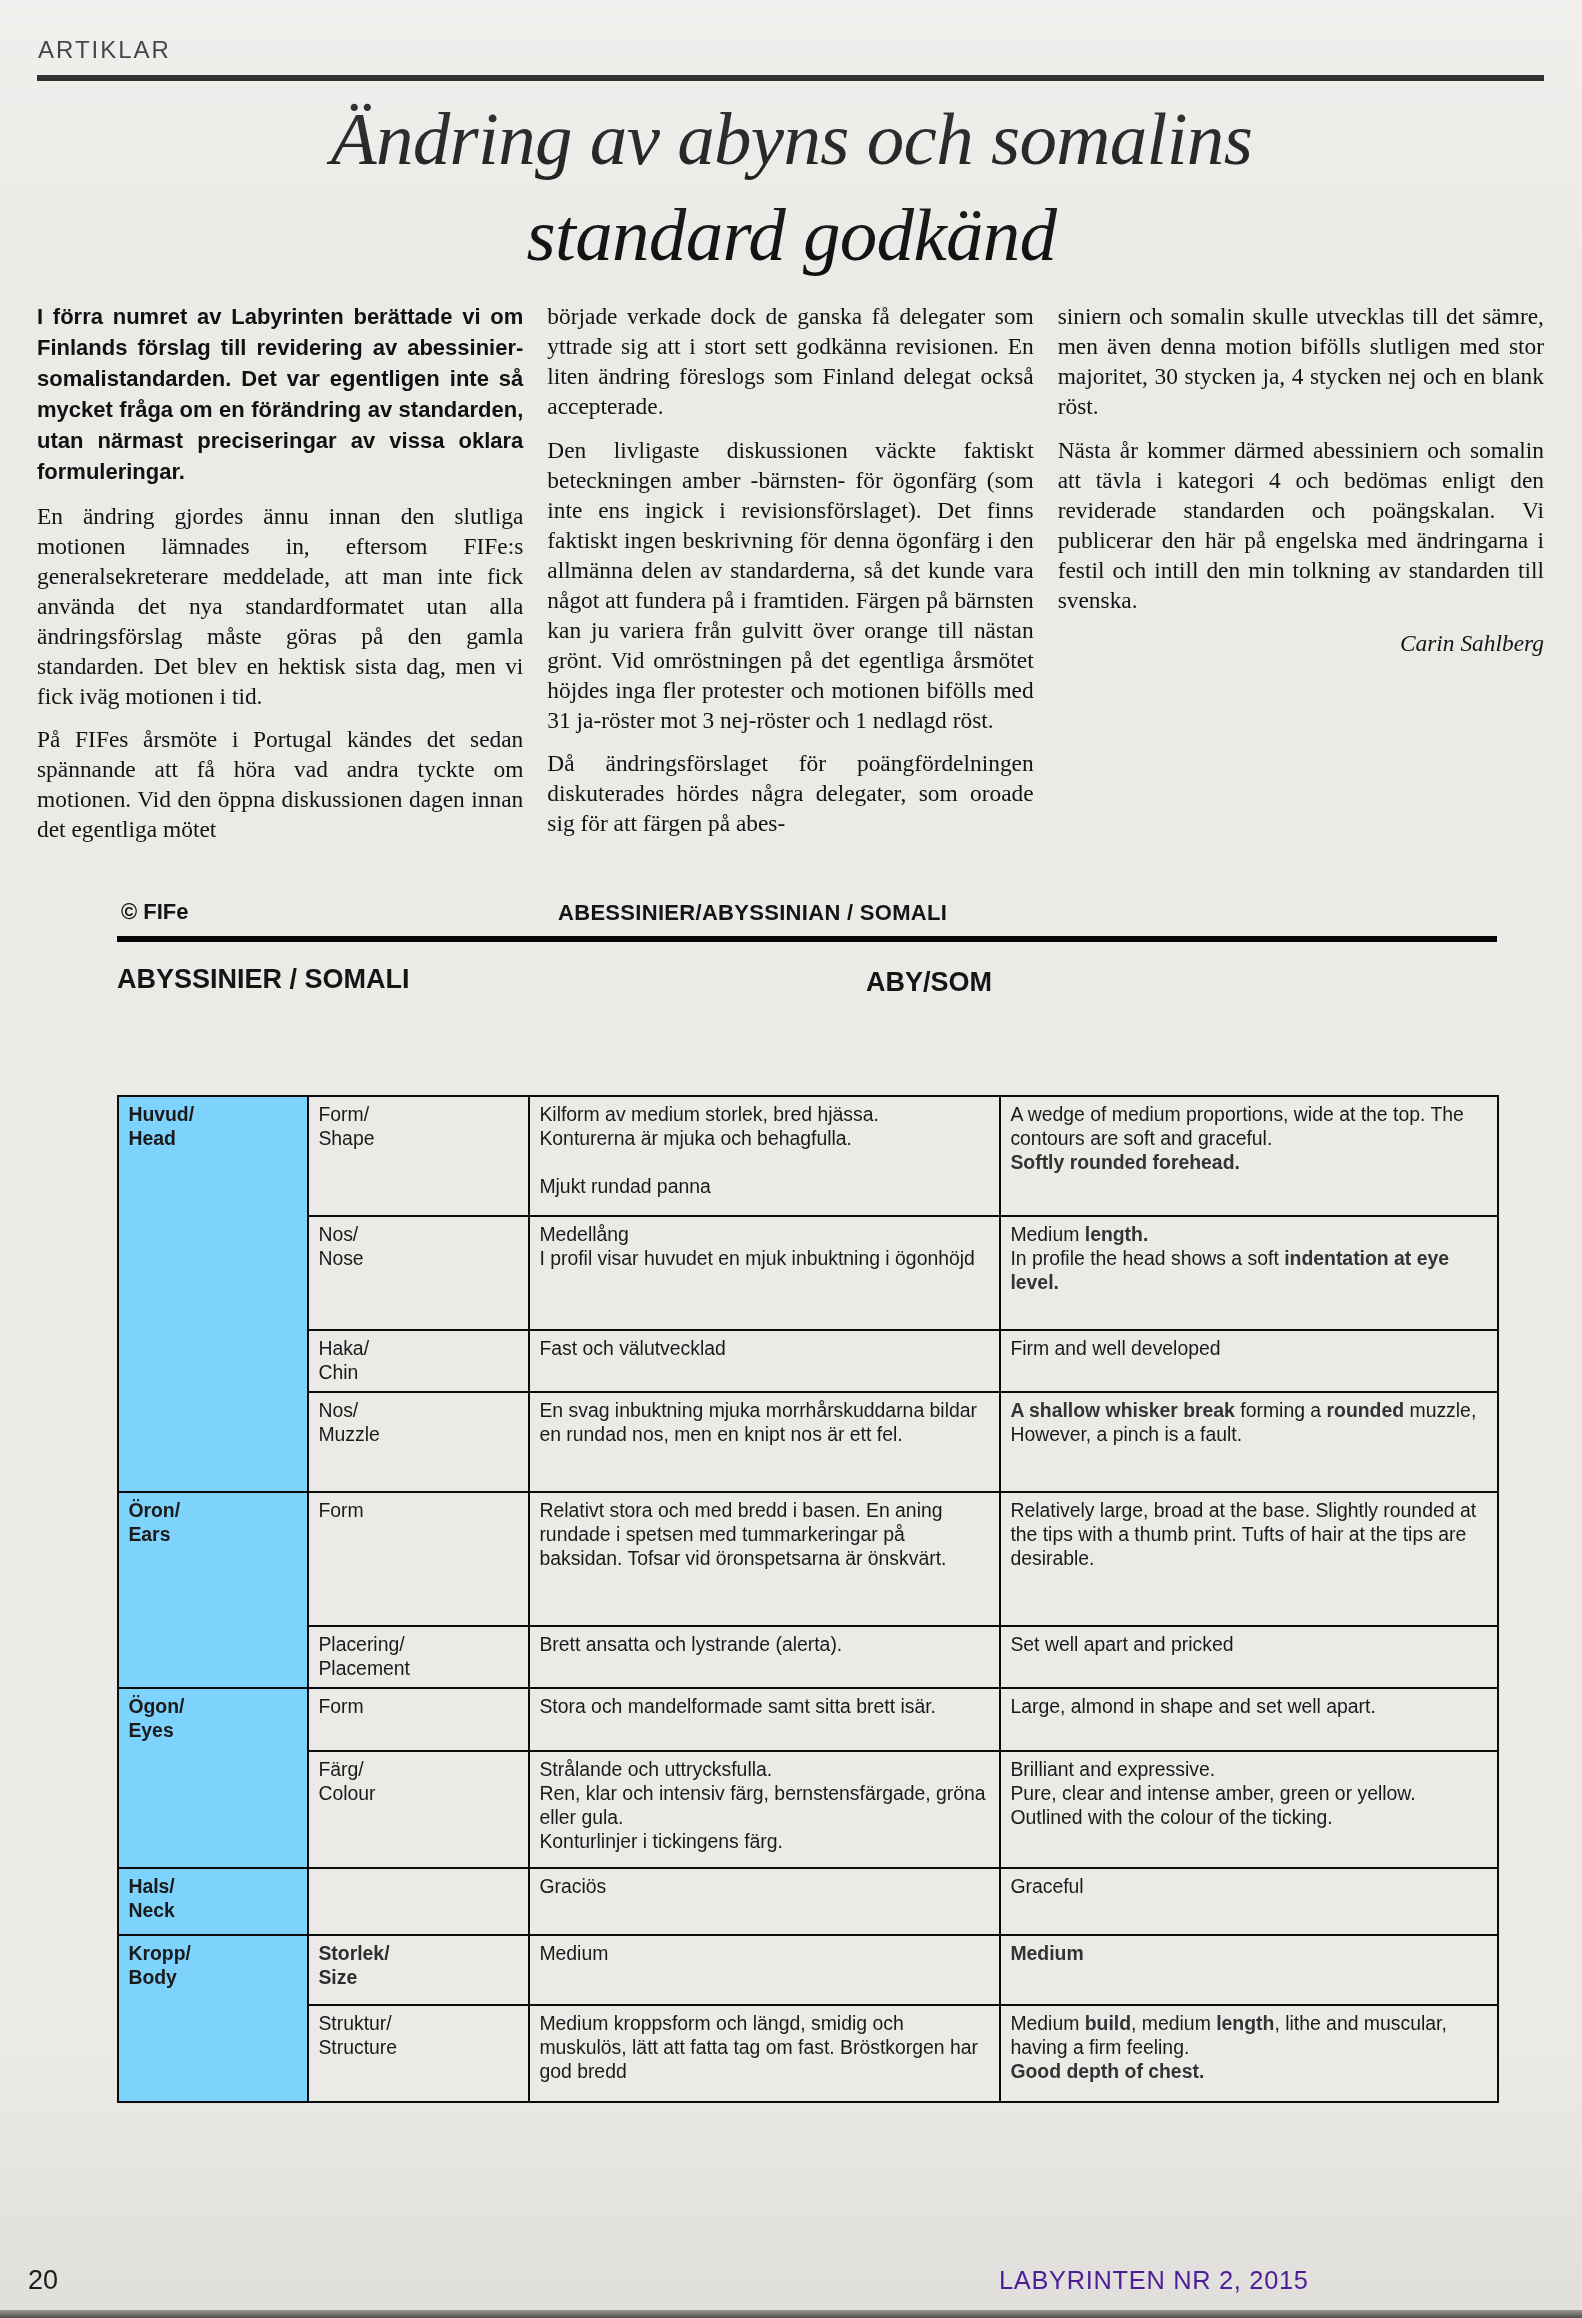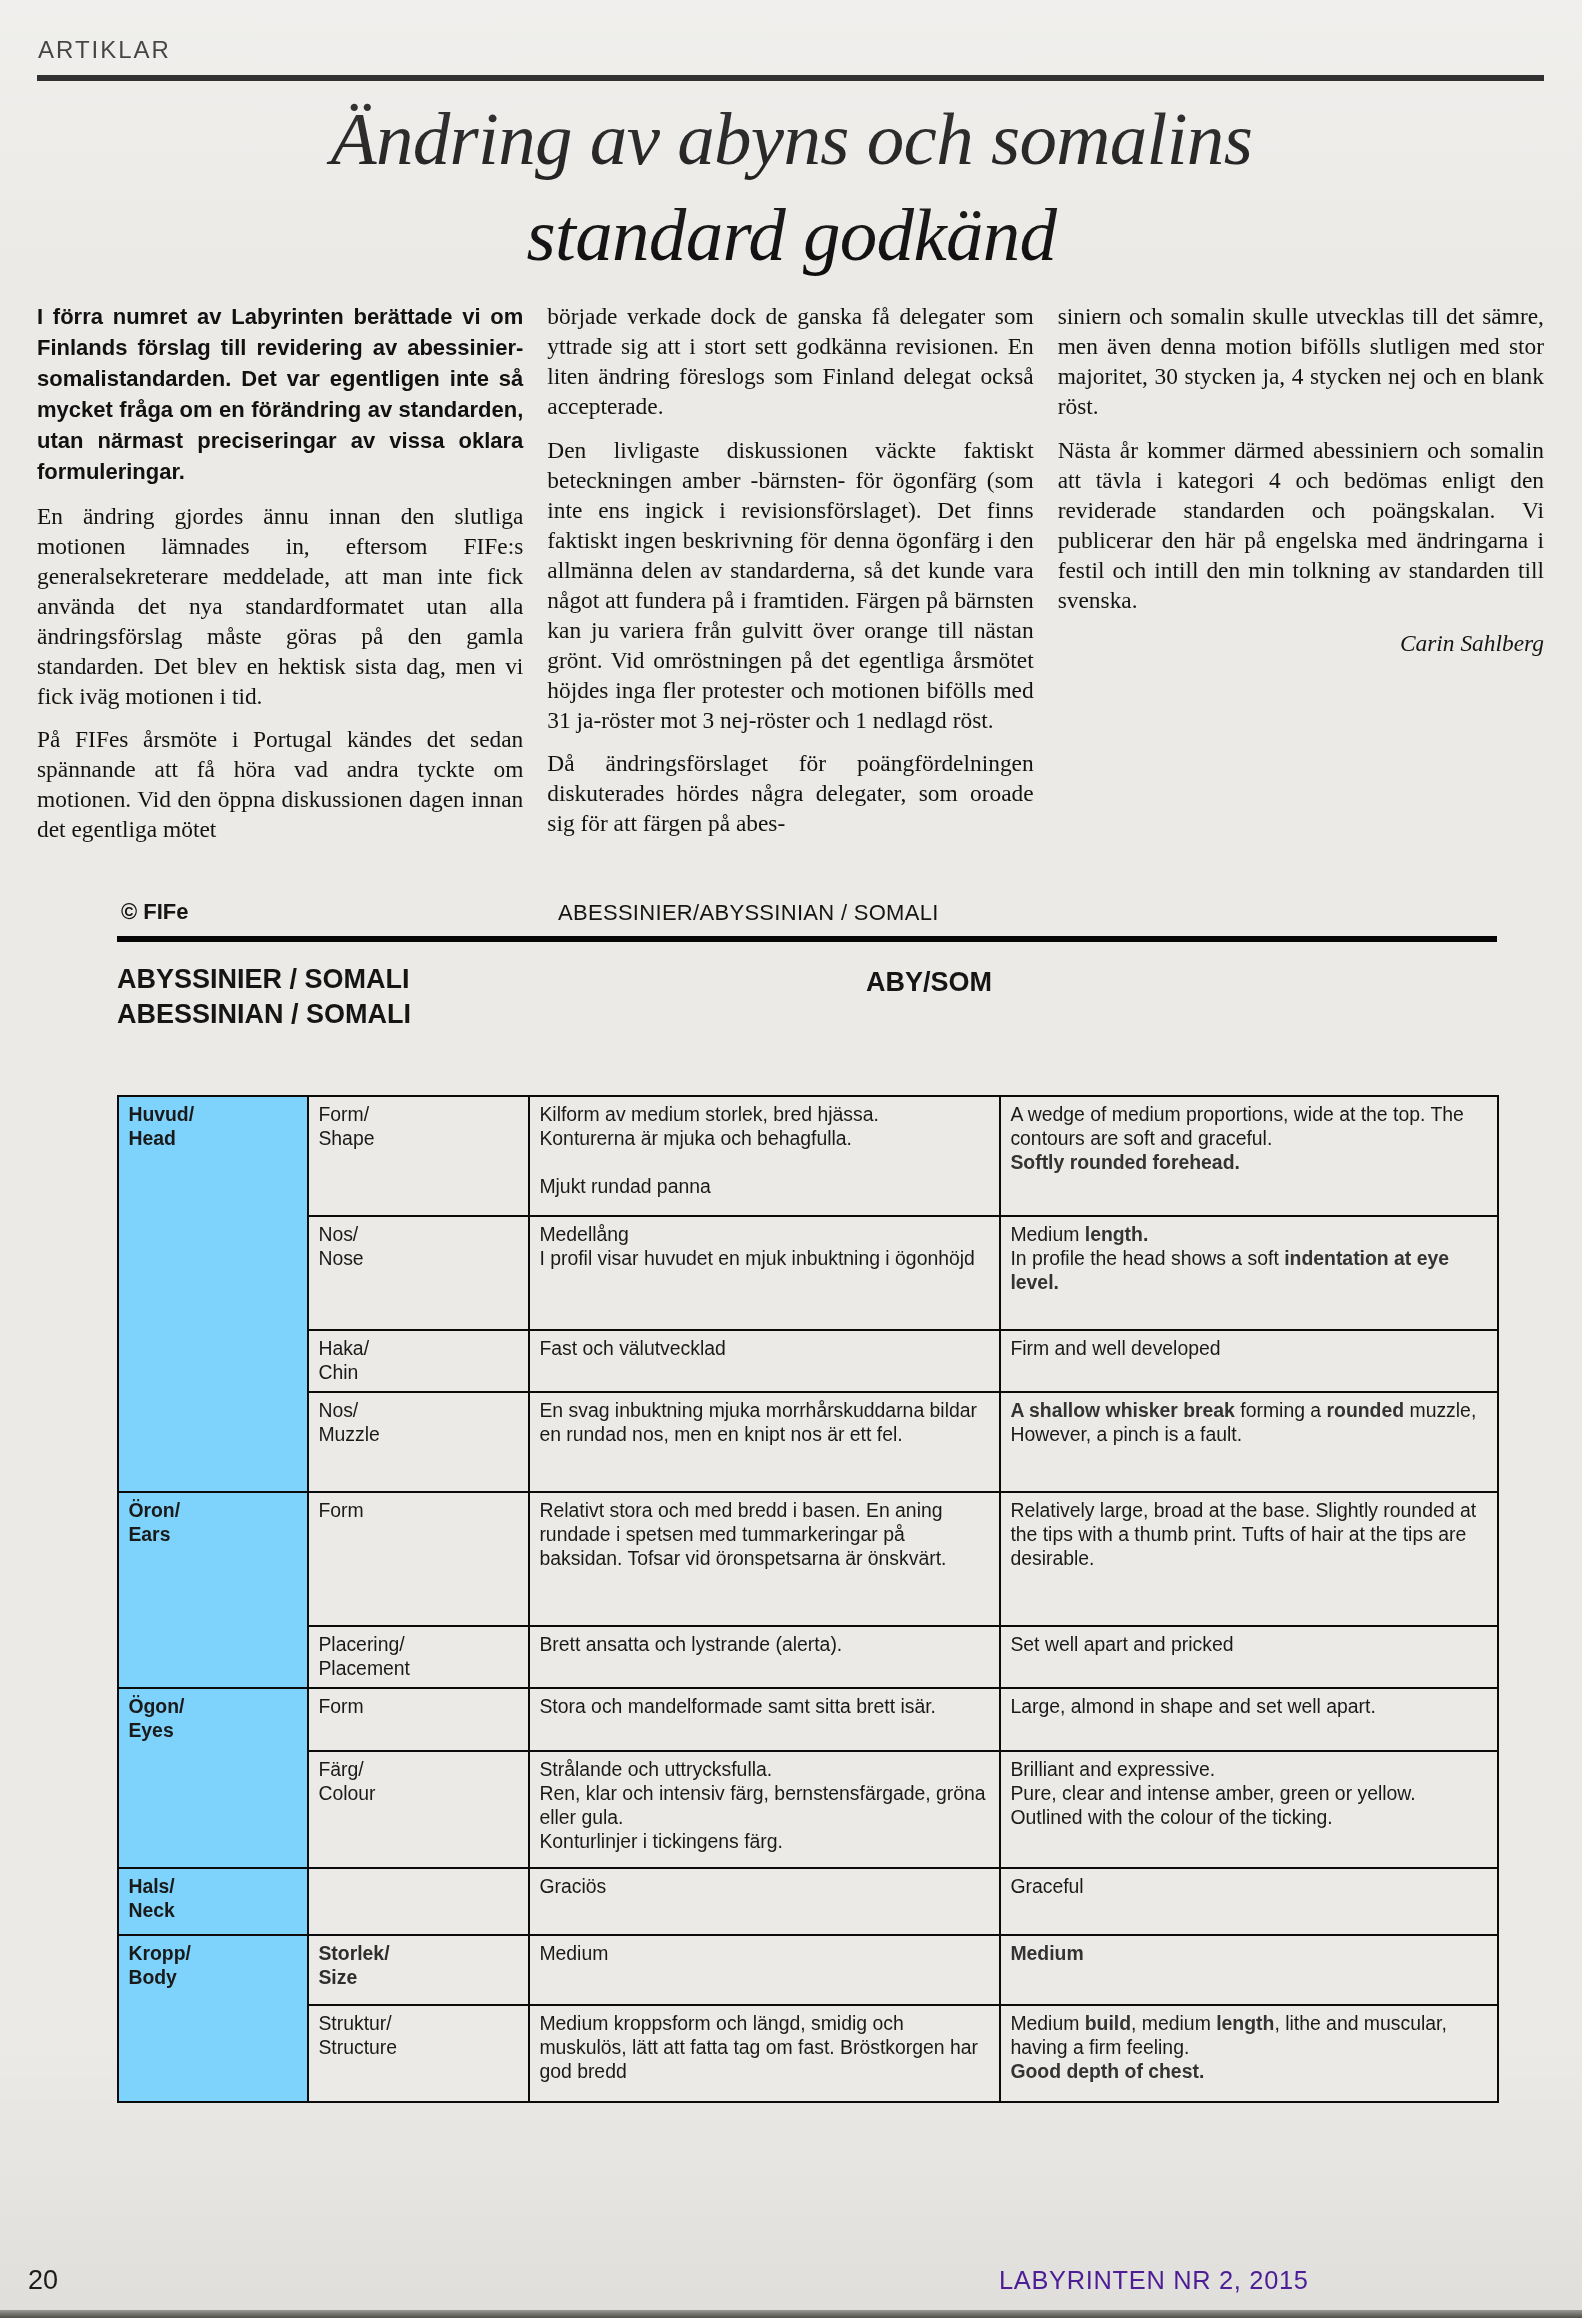--- a/index.html
+++ b/index.html
@@ -34,21 +34,21 @@
     font-family:"Liberation Serif",serif;
     font-size:23.4px;line-height:30px;color:#131313;hyphens:auto;
   }
   .p-author{
     font-family:"Liberation Serif",serif;font-style:italic;
     font-size:23.4px;line-height:30px;text-align:right !important;margin-top:17.4px;
   }
   .std{margin:40px 41px 0 117px;position:relative;width:1380px;}
   .std-head{position:relative;height:33px;}
   .copyright{position:absolute;left:4px;top:1.3px;font-size:22px;font-weight:bold;}
-  .std-title{position:absolute;left:441px;top:2.7px;font-size:22px;font-weight:normal;letter-spacing:0.3px;}
+  .std-title{position:absolute;left:441px;top:2.7px;font-size:22px;font-weight:bold;letter-spacing:0.3px;}
   .rule2{height:6px;background:#060606;margin-top:5.3px;}
   .breed-block{position:relative;margin-top:20px;height:74px;}
   .breed-names{font-size:27px;font-weight:bold;line-height:1.3;}
   .breed-code{position:absolute;left:749px;top:5.3px;font-size:27px;font-weight:bold;}
   table.std-table{border-collapse:collapse;width:1380px;margin-top:59px;table-layout:fixed;}
   .std-table td{
     border:2.7px solid #0b0b0b;padding:5.3px 9.4px 6.7px 9.4px;vertical-align:top;
     font-size:19.4px;line-height:24px;color:#1a1a1a;background:#eceae7;
   }
   .std-table td.group-cell{font-weight:bold;background:#7dd3fc;}
@@ -100,21 +100,20 @@
 
 <div class="std">
   <div class="std-head">
     <span class="copyright">© FIFe</span>
     <span class="std-title">ABESSINIER/ABYSSINIAN / SOMALI</span>
   </div>
   <div class="rule2"></div>
   <div class="breed-block">
     <div class="breed-names">
       <div>ABYSSINIER / SOMALI</div>
-      <div>ABESSINIAN / SOMALI</div>
     </div>
     <div class="breed-code">ABY/SOM</div>
   </div>
   <table class="std-table" id="std-table">
     <colgroup>
       <col style="width:190px">
         <col style="width:221px">
         <col style="width:471px">
         <col style="width:498px">
     </colgroup>

